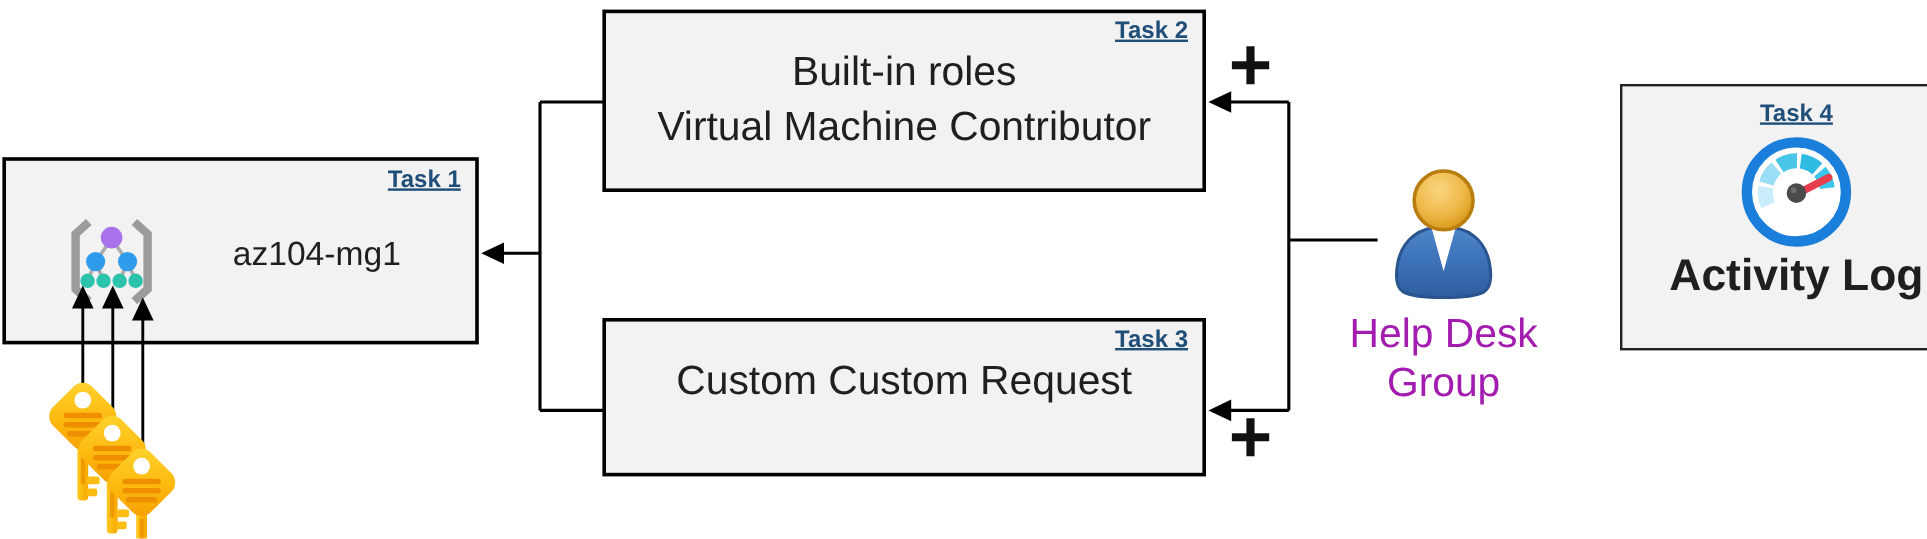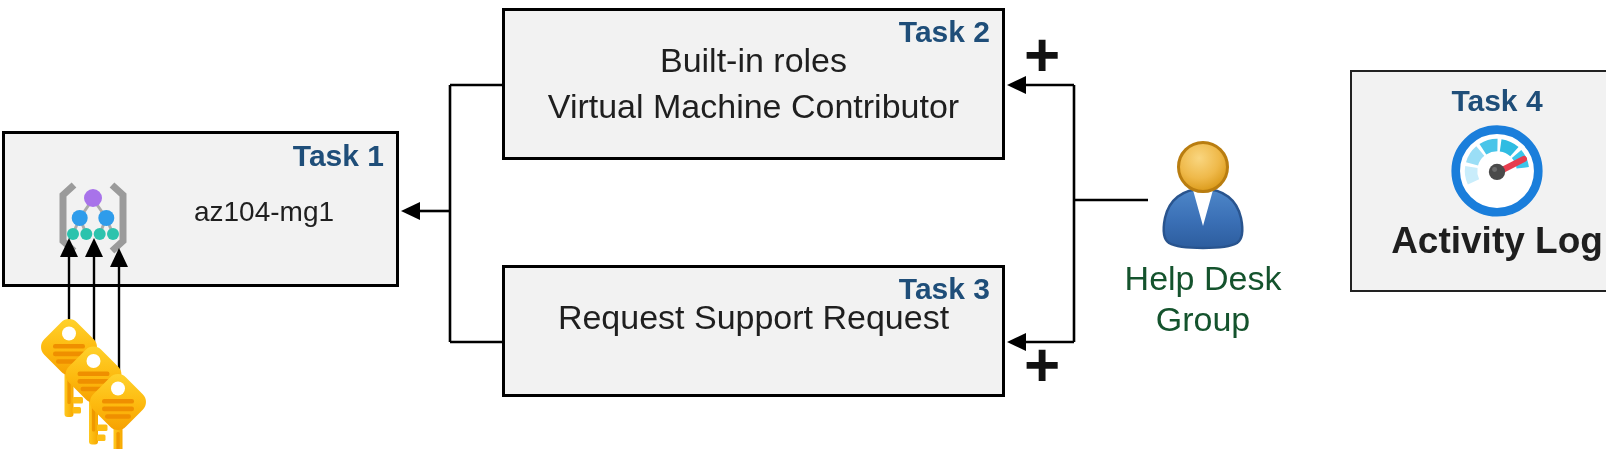--- a/index.html
+++ b/index.html
@@ -5,39 +5,40 @@
   html,body { margin:0; padding:0; background:#ffffff; }
   .canvas {
     position:relative; width:1606px; height:449px; background:#ffffff;
     font-family:"Liberation Sans", sans-serif; overflow:hidden;
   }
   .box {
     position:absolute; background:#f2f2f2; border:3px solid #000;
     box-sizing:border-box; z-index:1;
   }
   .task-label {
-    position:absolute; color:#1f4e79; font-weight:bold; font-size:30px;
+    position:absolute; color:#1f4e79; font-weight:bold; font-size:20px;
     white-space:nowrap;
+    text-decoration:underline;
   }
   .body-text {
     color:#1f1f1f; font-size:34px; line-height:46px; text-align:center;
     white-space:nowrap;
   }
   #task1-box .title { position:absolute; left:128px; top:62px; width:262px;
     text-align:center; font-size:28px; color:#1f1f1f; }
   #task1-box .mg-icon { position:absolute; left:48px; top:48px; }
   .two-line { position:absolute; left:0; right:0; top:26px; }
   #task4-box { border-width:2px; border-color:#222; display:flex;
     flex-direction:column; align-items:center; }
   #task4-box .task-label { position:static; margin-top:12px; }
   #task4-box .gauge-icon { margin-top:4px; }
   #task4-box .caption { font-size:37px; color:#1f1f1f; margin-top:2px;font-weight:bold; }
   .actor-icon { position:absolute; left:1152px; top:140px; z-index:1; }
   .actor-text { position:absolute; left:1113px; top:258px; width:180px;
-    text-align:center; font-size:34px; line-height:41px; color:#14532d; z-index:1; }
+    text-align:center; font-size:34px; line-height:41px; color:#a21caf; z-index:1; }
   .plus {
     position:absolute; width:64px; height:70px; line-height:66px; text-align:center;
     font-size:62px; font-weight:900; color:#111; z-index:2;
   }
   #plus-task2 { left:1010px; top:22px; }
   #plus-task3 { left:1010px; top:332px; }
   .overlay { position:absolute; left:0; top:0; z-index:5; pointer-events:none; }
 </style>
 </head>
 <body>
@@ -74,21 +75,21 @@
     <span class="task-label" style="right:12px; top:4px;">Task 2</span>
     <div class="two-line">
       <div class="body-text">Built-in roles</div>
       <div class="body-text">Virtual Machine Contributor</div>
     </div>
   </div>
 
   <div class="box" id="task3-box" style="left:502px; top:265px; width:503px; height:132px;">
     <span class="task-label" style="right:12px; top:4px;">Task 3</span>
     <div class="two-line">
-      <div class="body-text">Request Support Request</div>
+      <div class="body-text">Custom Custom Request</div>
     </div>
   </div>
 
   <div class="box" id="task4-box" style="left:1350px; top:70px; width:294px; height:222px;">
     <span class="task-label">Task 4</span>
     <svg class="gauge-icon" width="96" height="96" viewBox="0 0 100 100">
       <circle cx="50" cy="51" r="43" fill="#ffffff" stroke="#1a7edb" stroke-width="9"></circle>
       <g fill="none" stroke-width="13">
         <path d="M25.5,62.4 A27,27 0 0 1 23.3,46.8" stroke="#c9edfb"></path>
         <path d="M24.0,43.6 A27,27 0 0 1 32.6,30.3" stroke="#9adef6"></path>

